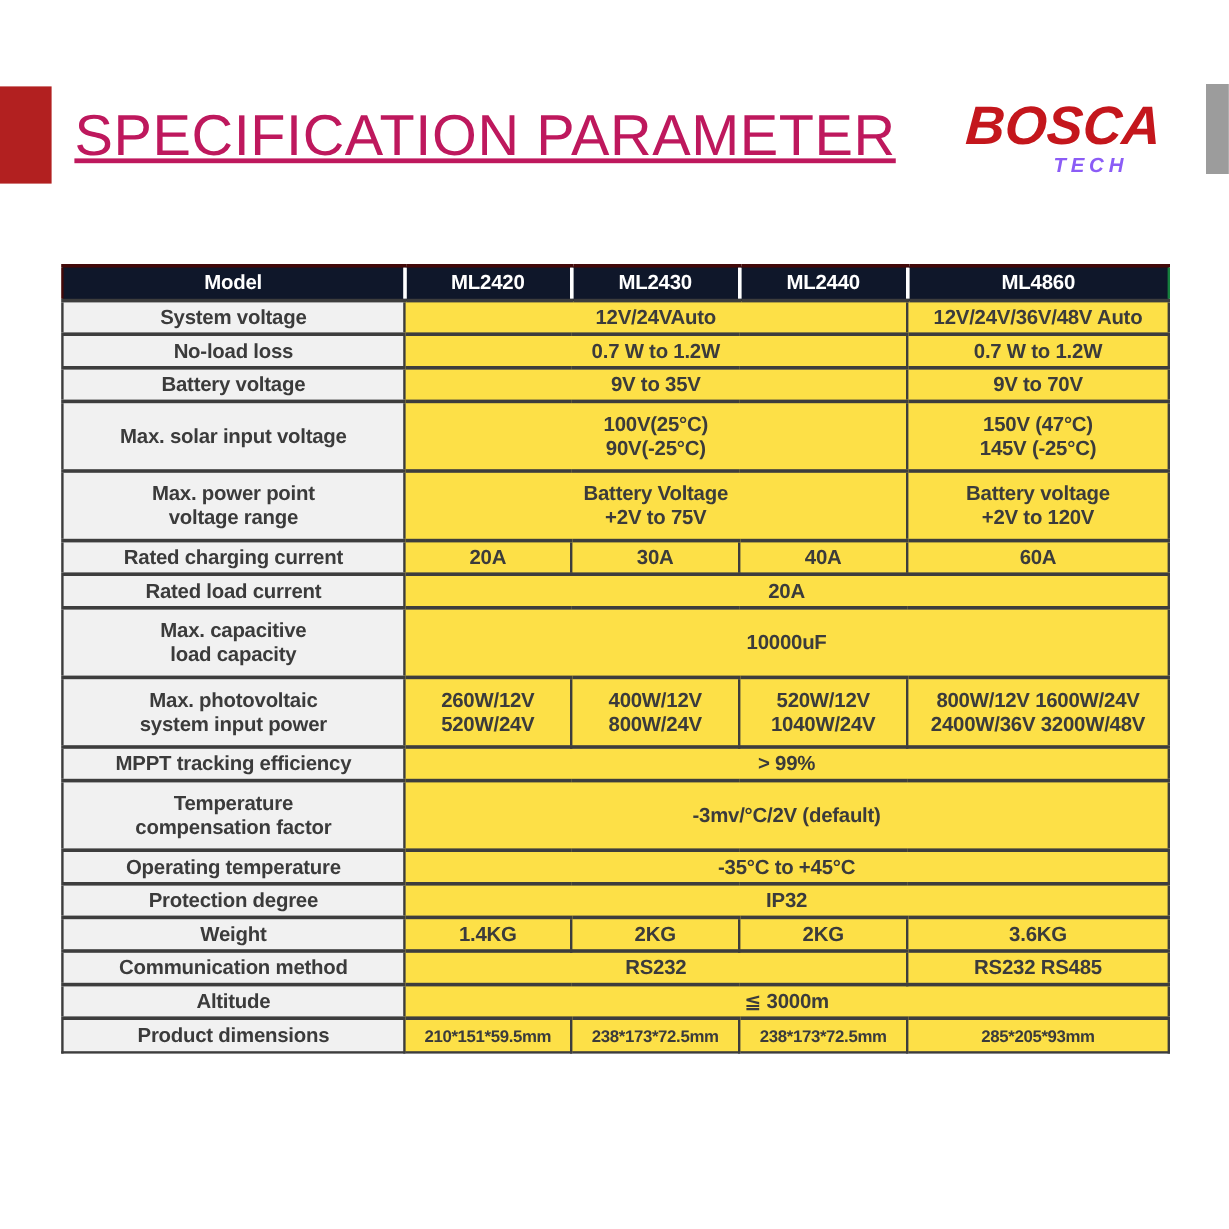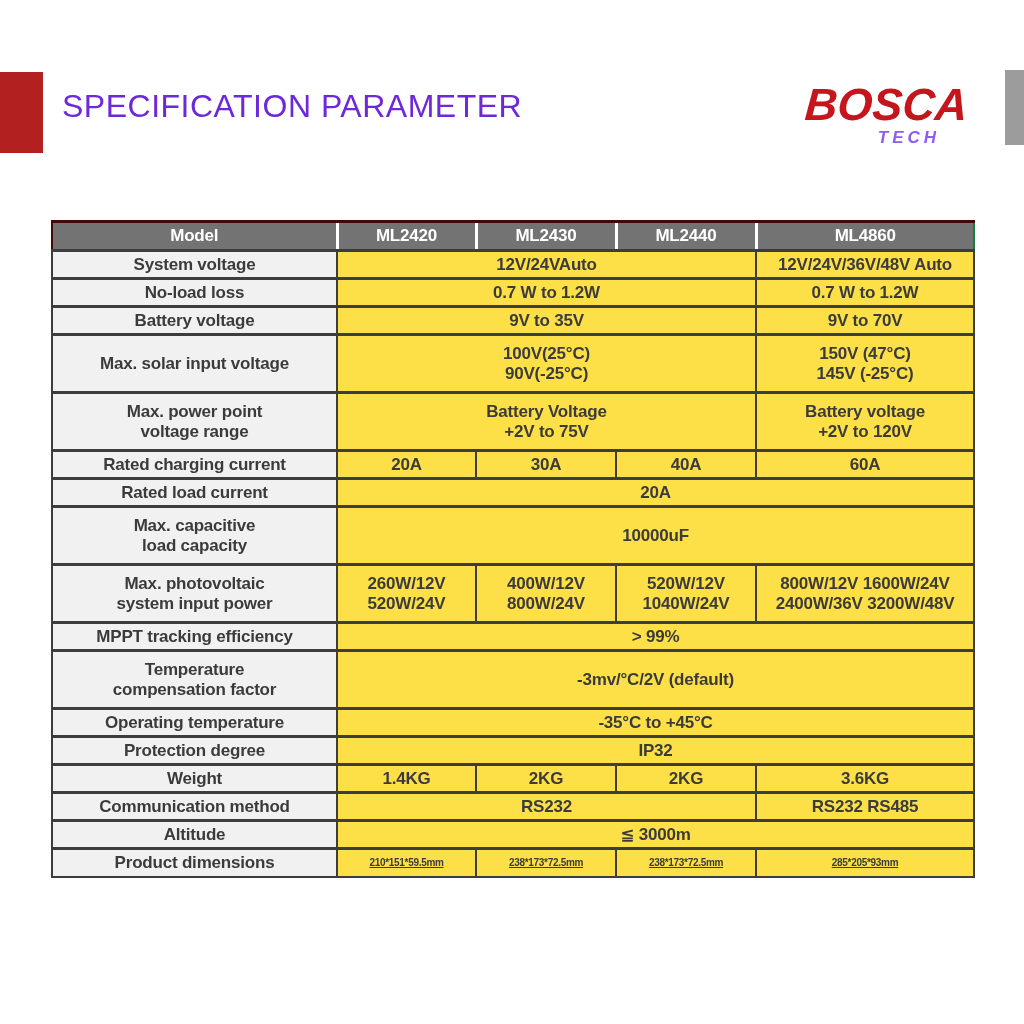--- a/index.html
+++ b/index.html
@@ -13,56 +13,56 @@
   .accent-block-left {
     position:absolute; left:0; top:72px; width:43px; height:81px;
     background:#B22020;
   }
   .accent-block-right {
     position:absolute; left:1005px; top:70px; width:19px; height:75px;
     background:#9C9C9C;
   }
   .page-title {
     position:absolute; left:62px; top:90px;
-    font-size:32px; line-height:1; font-weight:400;
-    color:#6d28d9; letter-spacing:0.5px; white-space:nowrap;
+    font-size:48px; line-height:1; font-weight:400;
+    color:#be185d; letter-spacing:0.5px; white-space:nowrap;text-decoration:underline;
   }
   .brand { position:absolute; left:786px; top:82px; width:200px; text-align:center; }
   .brand-word {
     font-size:45px; line-height:1; font-weight:700; font-style:italic;
     color:#C4161C; letter-spacing:0px; display:inline-block;
     transform:skewX(-4deg);
   }
   .brand-sub {
     display:block; margin-top:1px; padding-left:46px;
     font-size:17px; font-weight:700; color:#8b5cf6; letter-spacing:4px;font-style:italic;
   }
   table.spec {
     position:absolute; left:51px; top:220px; width:922px;
     border-collapse:collapse; table-layout:fixed;
     font-size:17px; font-weight:700; color:#3B3B3B;
     text-align:center; letter-spacing:-0.2px;
   }
   table.spec th {
-    background:#737373; color:#ffffff; height:29px;
+    background:#0f172a; color:#ffffff; height:29px;
     font-size:17px; font-weight:700;
     border-left:3px solid #ffffff;
     border-top:3px solid #420909;
     border-bottom:3px solid #3D3D3D;
   }
   table.spec th:first-child { border-left:2px solid #420909; }
   table.spec th:last-child  { border-right:2px solid #15803d; }
   table.spec td {
     height:28px; background:#fde047;
     border:2px solid #3D3D3D; border-top-width:3px;
     white-space:pre-line; vertical-align:middle;
   }
   table.spec td.label { background:#F1F1F1;text-align:center; }
   table.spec tr.tall td { height:58px; }
-  table.spec tr.small td:not(.label) { font-size:10px; letter-spacing:-0.3px;text-decoration:underline; }
+  table.spec tr.small td:not(.label) { font-size:14px; letter-spacing:-0.3px; }
 </style>
 </head>
 <body>
 
 <div class="accent-block-left"></div>
 <div class="accent-block-right"></div>
 
 <h1 class="page-title">SPECIFICATION PARAMETER</h1>
 
 <div class="brand">

